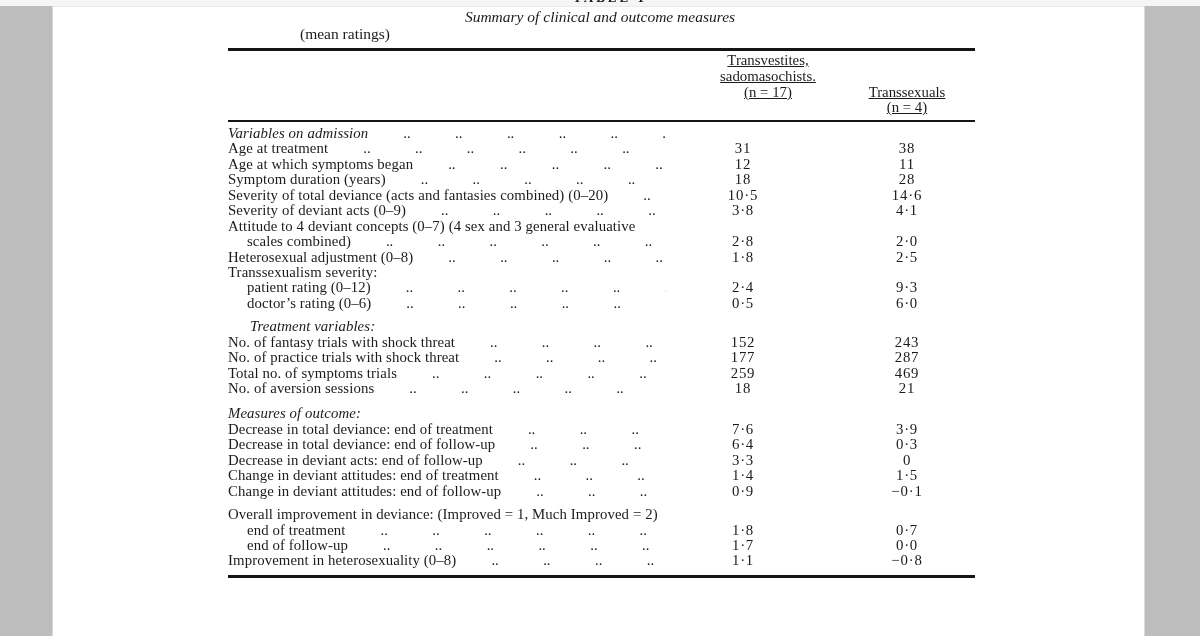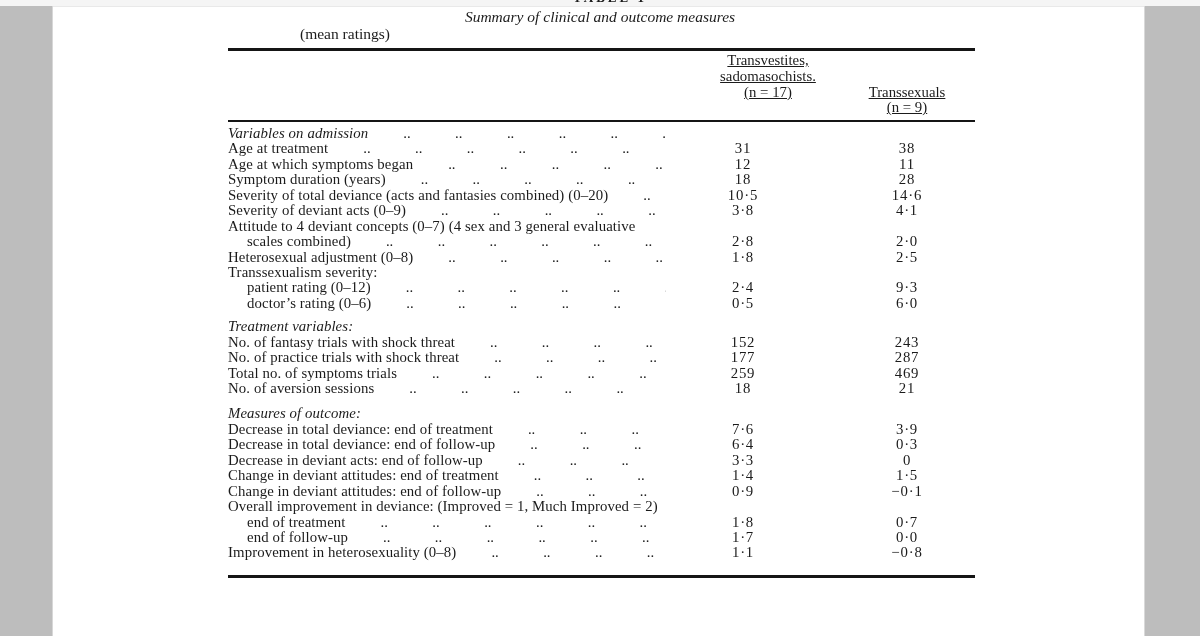--- a/index.html
+++ b/index.html
@@ -59,21 +59,21 @@
 
 <div class="rule rule-top"></div>
 
 <div class="hdr hdr1">
   <span>Transvestites,</span>
   <span>sadomasochists.</span>
   <span>(n = 17)</span>
 </div>
 <div class="hdr hdr2">
   <span>Transsexuals</span>
-  <span>(n = 9)</span>
+  <span>(n = 4)</span>
 </div>
 
 <div class="rule rule-mid"></div>
 
 <div class="rows" id="rows">
     <div class="row">
     <span class="lbl it">Variables on admission</span>
     <span class="dots">..   ..   ..   ..   ..   ..   ..   ..   ..   ..   ..   ..   ..   ..   </span>
     <span class="v v1"></span>
     <span class="v v2"></span>
@@ -137,21 +137,21 @@
     <span class="dots">..   ..   ..   ..   ..   ..   ..   ..   ..   ..   ..   ..   ..   ..   </span>
     <span class="v v1">2·4</span>
     <span class="v v2">9·3</span>
   </div>
     <div class="row">
     <span class="lbl ind">doctor’s rating (0–6)</span>
     <span class="dots">..   ..   ..   ..   ..   ..   ..   ..   ..   ..   ..   ..   ..   ..   </span>
     <span class="v v1">0·5</span>
     <span class="v v2">6·0</span>
   </div>
-    <div class="row" style="margin-top: 8px;">
+    <div class="row" style="margin-top: 8px; margin-left: 22px;">
     <span class="lbl it">Treatment variables:</span>
     <span class="dots"></span>
     <span class="v v1"></span>
     <span class="v v2"></span>
   </div>
     <div class="row">
     <span class="lbl">No. of fantasy trials with shock threat</span>
     <span class="dots">..   ..   ..   ..   ..   ..   ..   ..   ..   ..   ..   ..   ..   ..   </span>
     <span class="v v1">152</span>
     <span class="v v2">243</span>
@@ -203,21 +203,21 @@
     <span class="dots">..   ..   ..   ..   ..   ..   ..   ..   ..   ..   ..   ..   ..   ..   </span>
     <span class="v v1">1·4</span>
     <span class="v v2">1·5</span>
   </div>
     <div class="row">
     <span class="lbl">Change in deviant attitudes: end of follow-up</span>
     <span class="dots">..   ..   ..   ..   ..   ..   ..   ..   ..   ..   ..   ..   ..   ..   </span>
     <span class="v v1">0·9</span>
     <span class="v v2">−0·1</span>
   </div>
-    <div class="row" style="margin-top: 0;">
+    <div class="row" style="margin-top: 8px;">
     <span class="lbl">Overall improvement in deviance: (Improved = 1, Much Improved = 2)</span>
     <span class="dots"></span>
     <span class="v v1"></span>
     <span class="v v2"></span>
   </div>
     <div class="row">
     <span class="lbl ind">end of treatment</span>
     <span class="dots">..   ..   ..   ..   ..   ..   ..   ..   ..   ..   ..   ..   ..   ..   </span>
     <span class="v v1">1·8</span>
     <span class="v v2">0·7</span>

